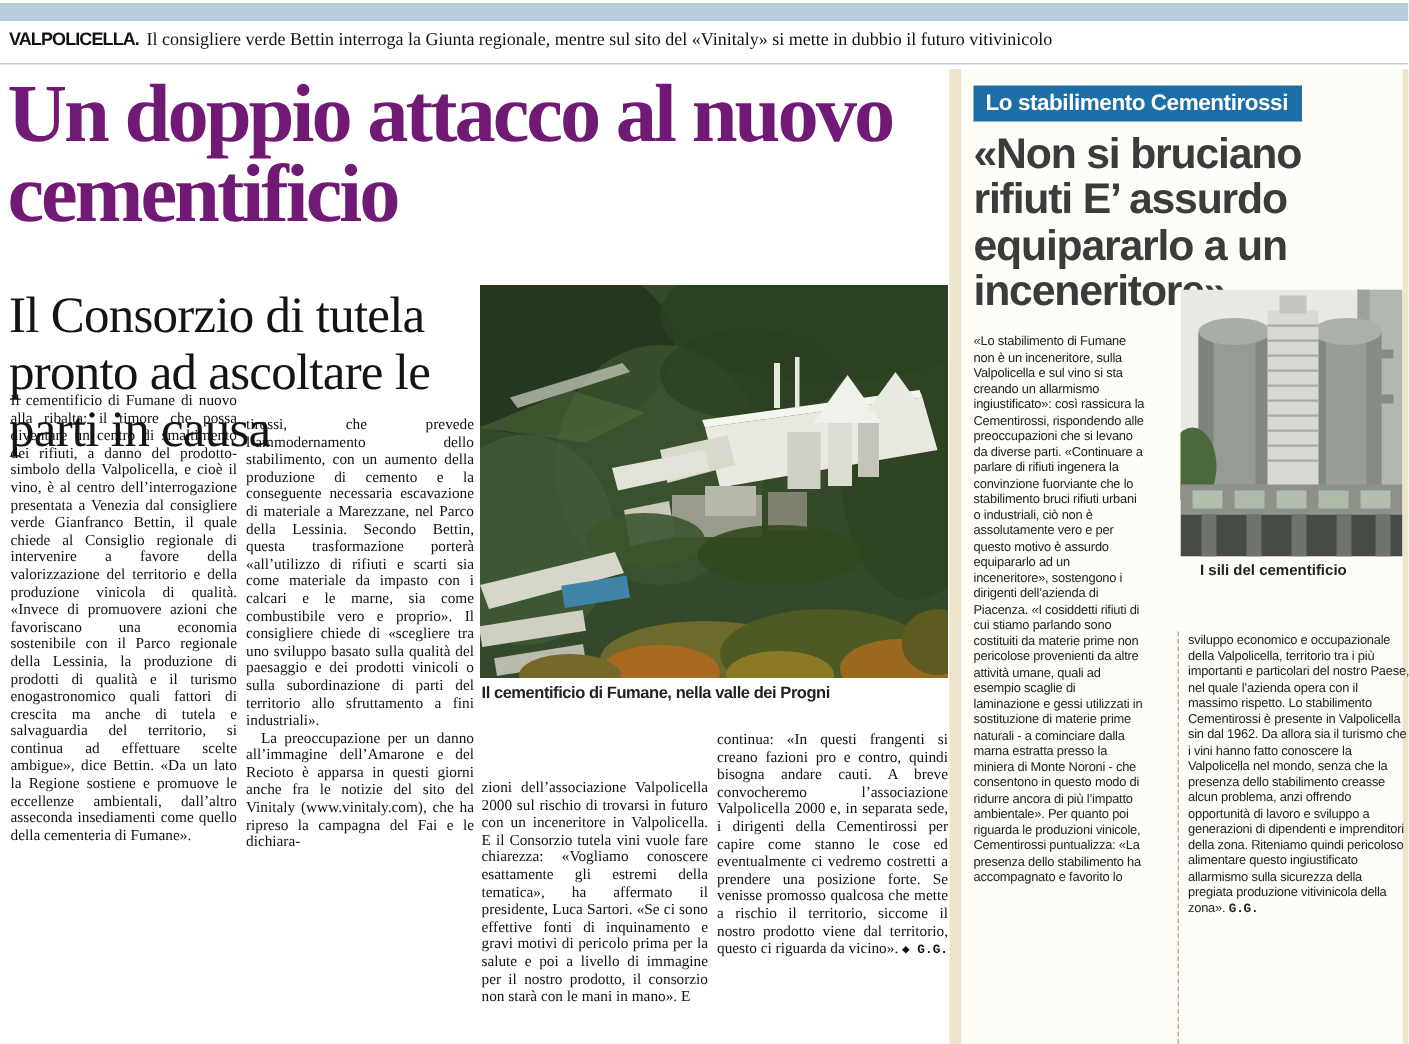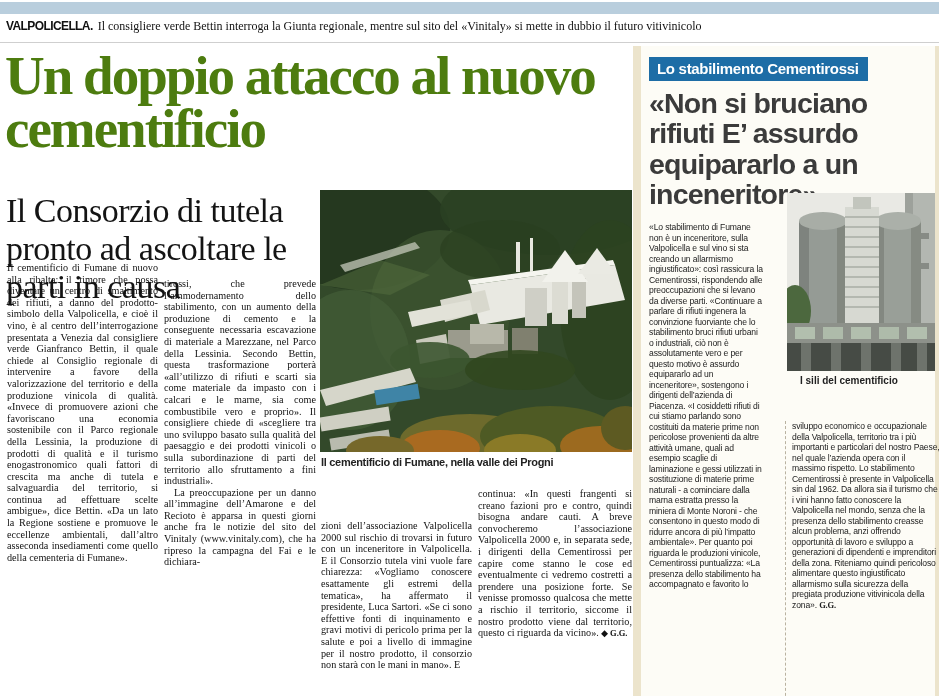--- a/index.html
+++ b/index.html
@@ -8,21 +8,21 @@
   .abs{position:absolute;}
 
   
   #top-strip{left:0;top:2px;width:939px;height:12px;background:#b9cedd;}
   #kicker{left:6px;top:19px;width:928px;height:22px;font-size:12px;white-space:nowrap;overflow:hidden;}
   #kicker .lbl{font-family:"Liberation Sans",sans-serif;font-weight:bold;letter-spacing:-0.6px;margin-right:5px;}
   #kicker-rule{left:0;top:42px;width:939px;height:0;border-top:1px solid #cfcfcf;}
 
   
   #headline{left:5px;top:50px;width:628px;font-family:"Liberation Serif",serif;
-            font-weight:bold;font-size:55px;line-height:0.96;letter-spacing:-2px;color:#4d7c0f;}
+            font-weight:bold;font-size:55px;line-height:0.96;letter-spacing:-2px;color:#701a75;}
   #deck{left:6px;top:192px;width:330px;font-size:34px;line-height:1.12;letter-spacing:-0.5px;color:#141414;}
 
   .bodycol{font-size:10.2px;line-height:11.6px;text-align:justify;overflow:hidden;}
   .bodycol p{margin:0;}
   .bodycol p + p{text-indent:10px;}
   #col1{left:7px;top:262px;width:151px;height:430px;}
   #col2{left:164px;top:278px;width:152px;height:430px;}
   #col3{left:321px;top:488px;width:151px;height:204px;margin-top:32px;}
   #col4{left:478px;top:488px;width:154px;height:204px;}
 
@@ -43,21 +43,21 @@
   #side-headline{left:8px;top:42px;width:284px;font-family:"Liberation Sans",sans-serif;
                  font-weight:bold;font-size:28.5px;line-height:1.07;letter-spacing:-0.8px;color:#3b3b3b;}
   .sidecol{font-family:"Liberation Sans",sans-serif;font-size:8.6px;line-height:10.5px;
            letter-spacing:-0.15px;text-align:left;color:#222;overflow:hidden;margin-top:20px;}
   .sidecol p{margin:0;}
   #side-colA{left:8px;top:156px;width:114px;height:486px;}
   #side-colB{left:144px;top:355px;width:148px;height:290px;padding-left:6px;border-left:1px dashed #b9b2a0;}
   #side-photo{left:146px;top:147px;width:148px;height:178px;}
   #side-caption{left:159px;top:329px;width:146px;font-family:"Liberation Sans",sans-serif;
                 font-weight:bold;font-size:10px;color:#222;}
-  .sig{font-family:Liberation Serif, serif;font-weight:bold;font-size:8.5px;}
+  .sig{font-family:Liberation Mono, monospace;font-weight:bold;font-size:8.5px;}
 </style>
 </head>
 <body>
 
 <div class="abs" id="top-strip"></div>
 <div class="abs" id="kicker"><span class="lbl">VALPOLICELLA.</span><span>Il consigliere verde Bettin interroga la Giunta regionale, mentre sul sito del «Vinitaly» si mette in dubbio il futuro vitivinicolo</span></div>
 <div class="abs" id="kicker-rule"></div>
 
 <h1 class="abs" id="headline" style="margin:0">Un doppio attacco al nuovo cementificio</h1>
 <h2 class="abs" id="deck" style="margin:0;font-weight:normal">Il Consorzio di tutela pronto ad ascoltare le parti in causa</h2>

